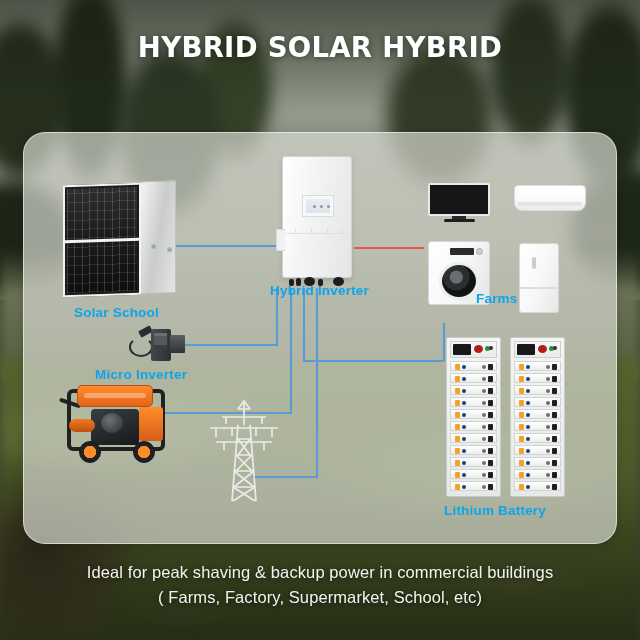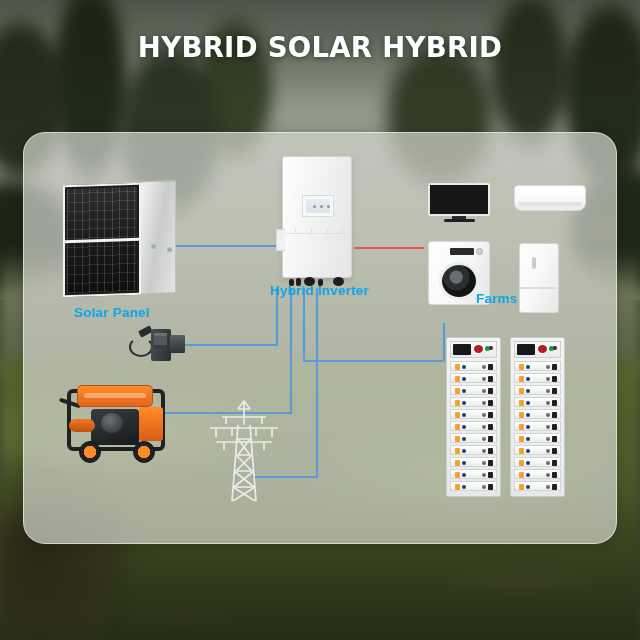--- a/index.html
+++ b/index.html
@@ -334,21 +334,21 @@
       <div class="sp-back">
         <span class="dot" style="left:10px; top:58px;"></span>
         <span class="dot" style="left:26px; top:62px;"></span>
         <span class="dot" style="left:42px; top:66px;"></span>
       </div>
       <div class="sp-front">
         <div class="cells"></div>
         <div class="midbar"></div>
       </div>
     </div>
-    <div class="lbl" style="left:50px; top:172px;">Solar Panel</div>
+    <div class="lbl" style="left:50px; top:172px;">Solar School</div>
 
     <div class="inv">
       <div class="screen">
         <div class="scr-in"></div>
         <span class="btn" style="left:10px; top:9px;"></span>
         <span class="btn" style="left:17px; top:9px;"></span>
         <span class="btn" style="left:24px; top:9px;"></span>
       </div>
       <div class="seam"></div>
       <span class="tick" style="left:12px;"></span>
@@ -367,20 +367,21 @@
     <div class="lbl" style="left:246px; top:150px;">Hybrid Inverter</div>
 
     <div class="micro">
       <div class="cable"></div>
       <div class="plug"></div>
       <div class="body">
         <div class="face"></div>
       </div>
       <div class="plate"></div>
     </div>
+    <div class="lbl" style="left:71px; top:234px;">Micro Inverter</div>
 
     <div class="gen">
       <div class="frame"></div>
       <div class="handle"></div>
       <div class="tank">
         <span class="strip"></span>
       </div>
       <div class="engine">
         <div class="cyl"></div>
       </div>
@@ -585,18 +586,21 @@
             <span class="blk2"></span>
           </div>
         <div class="mod" style="top:143px;">
             <span class="ora"></span>
             <span class="blu"></span>
             <span class="gry"></span>
             <span class="blk2"></span>
           </div>
       </div>
     </div>
+    <div class="lbl" style="left:420px; top:370px;">Lithium Battery</div>
 
   </div>
 </div>
 
 <div class="caption">
+  <span>Ideal for peak shaving &amp; backup power in commercial buildings</span>
+  <span class="c2">( Farms, Factory, Supermarket, School, etc)</span>
 </div>
 
 </body></html>

